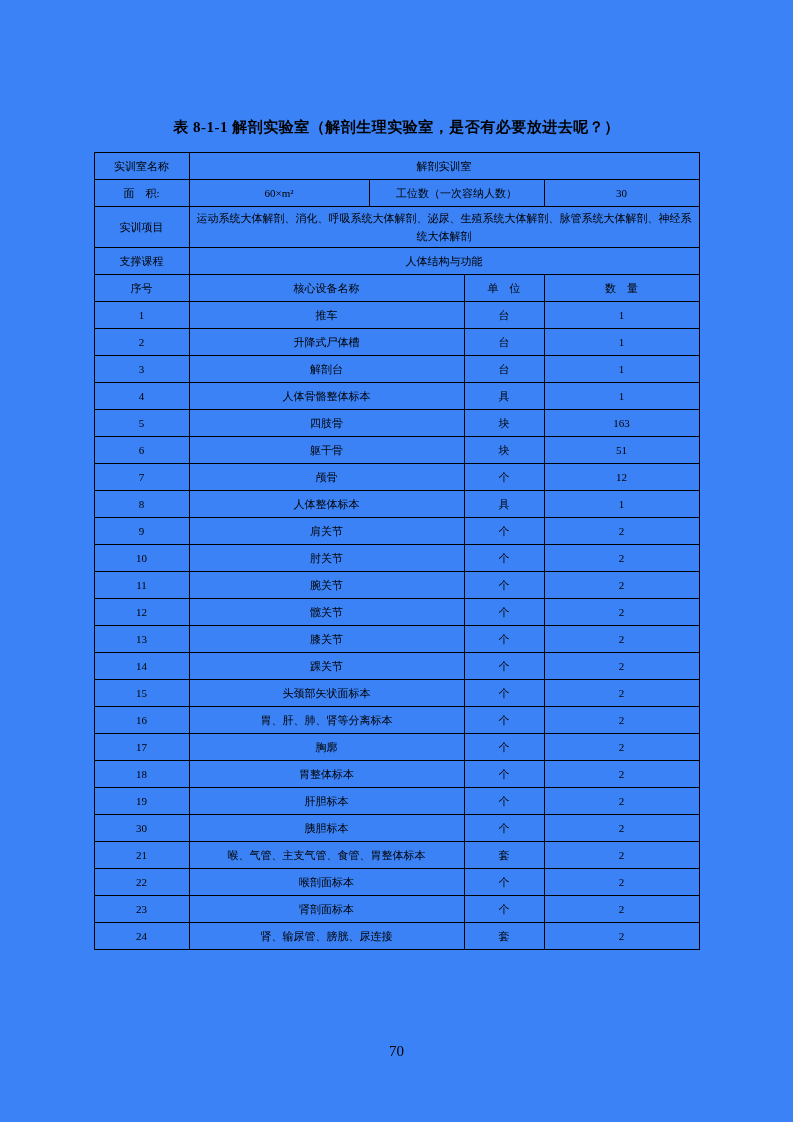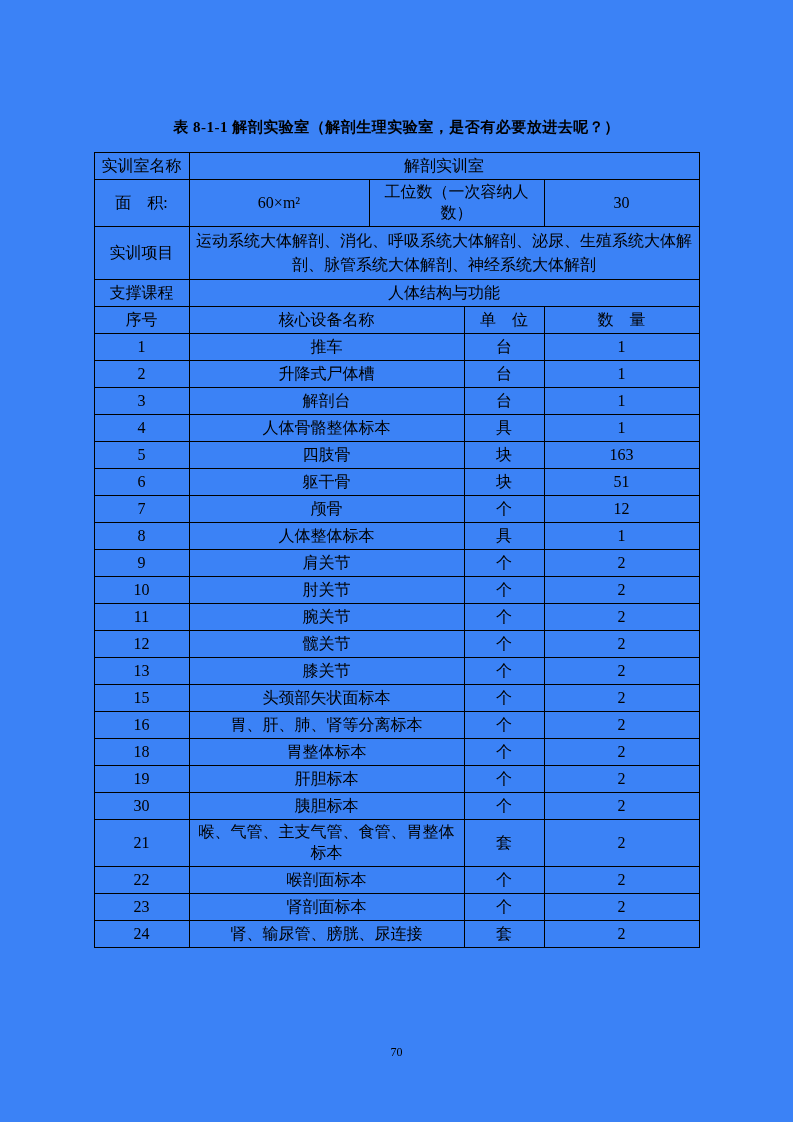--- a/index.html
+++ b/index.html
@@ -19,47 +19,47 @@
     text-align: center;
     font-size: 15px;
     font-weight: bold;
     letter-spacing: 0.5px;
   }
   table.main-table {
     width: 605px;
     margin: 15px auto 0 auto;
     border-collapse: collapse;
     table-layout: fixed;
-    font-size: 16px;
+    font-size: 11px;
   }
   table.main-table td, table.main-table th {
     border: 1px solid #000;
     height: 27px;
     padding: 2px 4px;
     text-align: center;
     vertical-align: middle;
     font-weight: normal;
     word-break: break-all;
   }
   td.cell-left { text-align: left; padding-left: 7px; }
   td.cell-label { text-align: left; padding-left: 7px; }
   td.projects-cell {
     text-align: left;
     padding: 4px 7px;
-    line-height: 24px;
+    line-height: 18px;
     height: 46px;
   }
   td.qty-left { text-align: left; padding-left: 14px; }
   .page-number {
     position: absolute;
     left: 0;
     right: 0;
     bottom: 62px;
     text-align: center;
-    font-size: 12px;
+    font-size: 15px;
   }
 </style>
 </head>
 <body>
 
 <div class="page">
 
   <div class="doc-title">表 8-1-1 解剖实验室（解剖生理实验室，是否有必要放进去呢？）</div>
 
   <table class="main-table">
@@ -173,28 +173,40 @@
     <td>个</td>
     <td>2</td>
   </tr>
         <tr>
     <td>13</td>
     <td colspan="2">膝关节</td>
     <td>个</td>
     <td>2</td>
   </tr>
         <tr>
+    <td>14</td>
+    <td colspan="2">踝关节</td>
+    <td>个</td>
+    <td>2</td>
+  </tr>
+        <tr>
     <td>15</td>
     <td colspan="2">头颈部矢状面标本</td>
     <td>个</td>
     <td>2</td>
   </tr>
         <tr>
     <td>16</td>
     <td colspan="2">胃、肝、肺、肾等分离标本</td>
+    <td>个</td>
+    <td>2</td>
+  </tr>
+        <tr>
+    <td>17</td>
+    <td colspan="2">胸廓</td>
     <td>个</td>
     <td>2</td>
   </tr>
         <tr>
     <td>18</td>
     <td colspan="2">胃整体标本</td>
     <td>个</td>
     <td>2</td>
   </tr>
         <tr>

